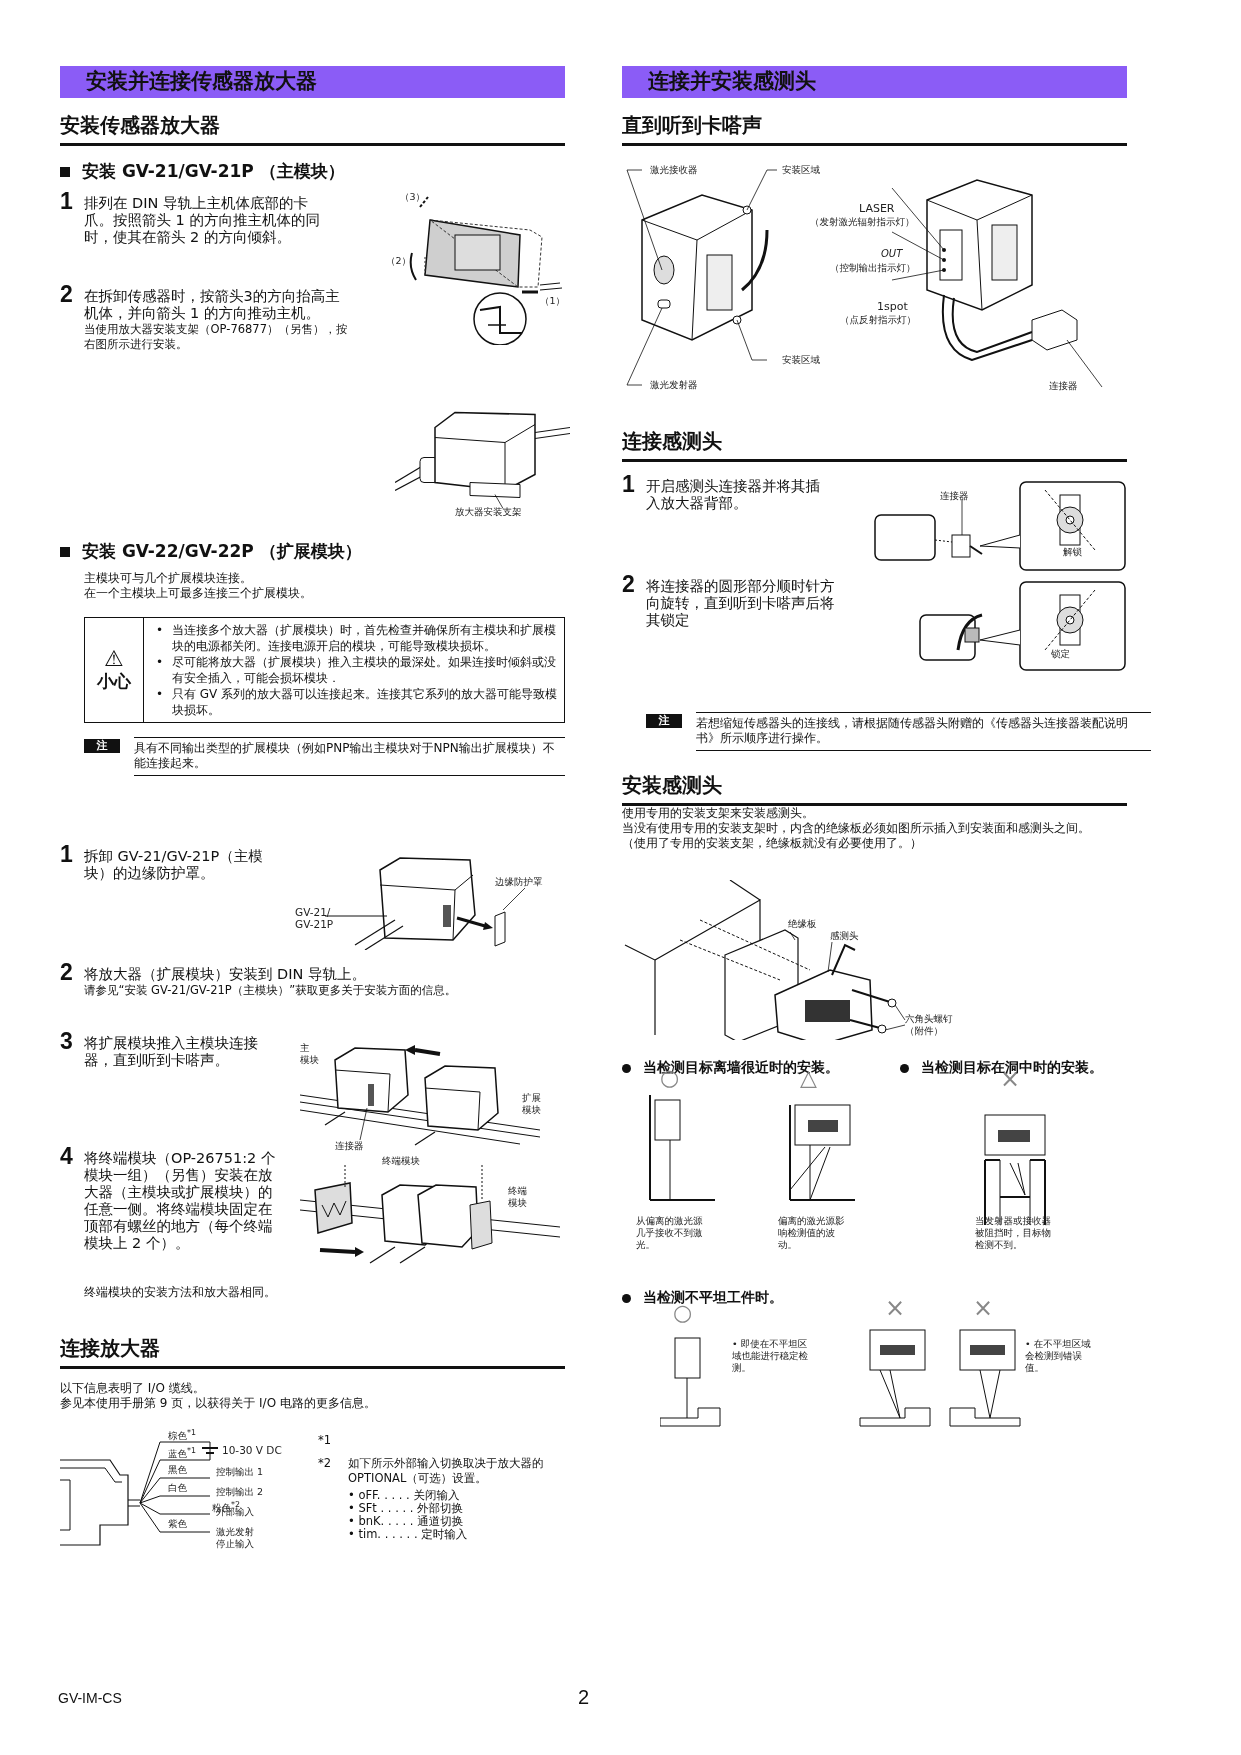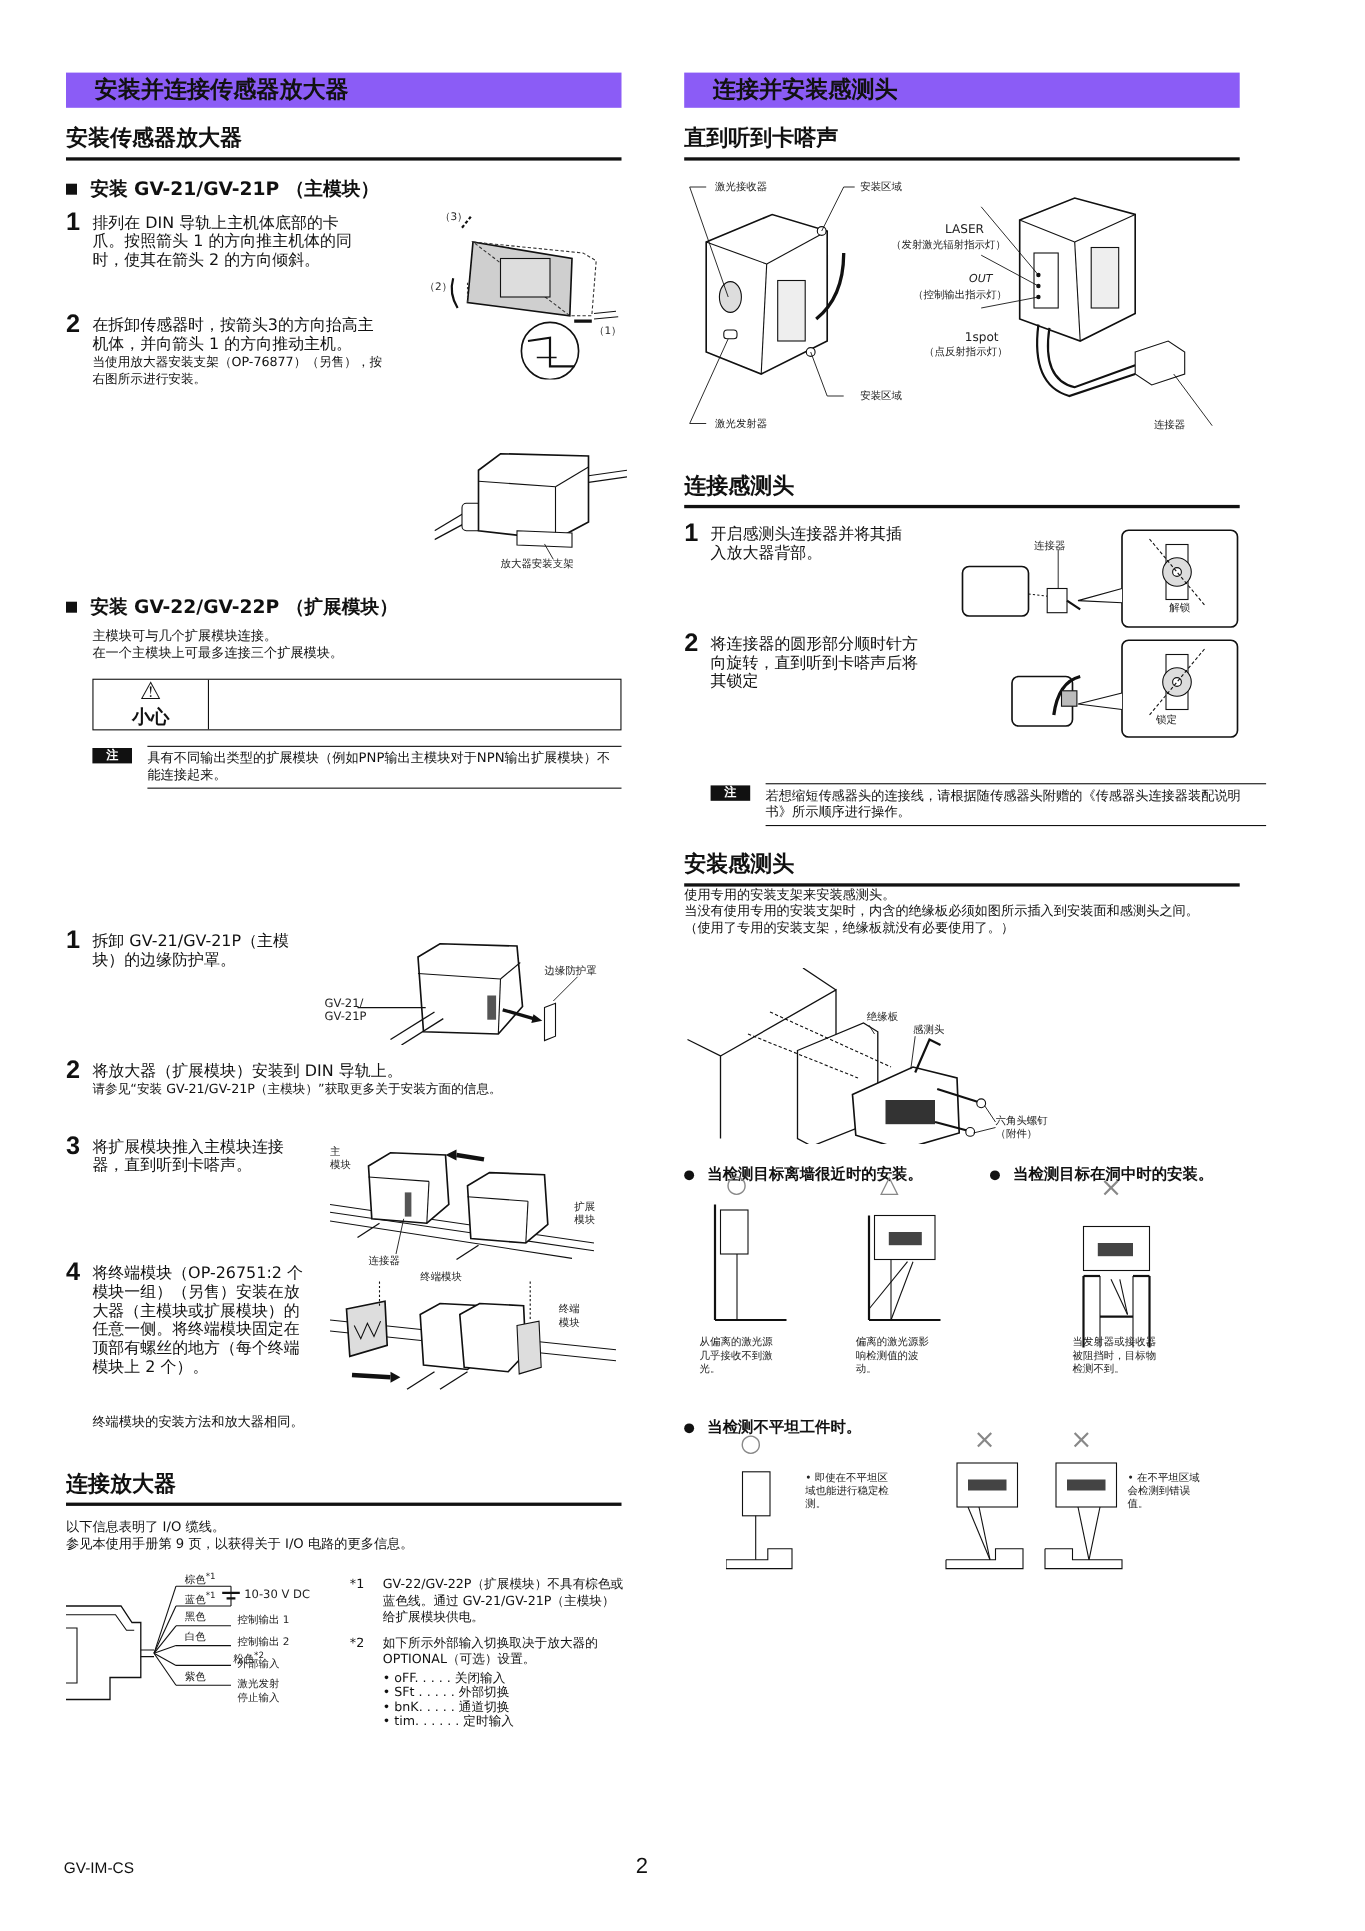--- a/index.html
+++ b/index.html
@@ -114,20 +114,25 @@
   <div class="body" style="margin-left:24px; margin-top:8px;">
     <div>主模块可与几个扩展模块连接。</div>
     <div>在一个主模块上可最多连接三个扩展模块。</div>
   </div>
 
   <div class="caution">
     <div class="left">
       <span class="tri">⚠</span>
       <span class="word">小心</span>
     </div>
+    <ul>
+      <li>当连接多个放大器（扩展模块）时，首先检查并确保所有主模块和扩展模块的电源都关闭。连接电源开启的模块，可能导致模块损坏。</li>
+      <li>尽可能将放大器（扩展模块）推入主模块的最深处。如果连接时倾斜或没有安全插入，可能会损坏模块．</li>
+      <li>只有 GV 系列的放大器可以连接起来。连接其它系列的放大器可能导致模块损坏。</li>
+    </ul>
   </div>
 
   <div class="note" style="margin-top:14px;">
     <span class="tag">注</span>
     <span class="txt">具有不同输出类型的扩展模块（例如PNP输出主模块对于NPN输出扩展模块）不能连接起来。</span>
   </div>
 </div>
 
 <div class="step abs" style="left:60px; top:848px; width:230px;">
   <span class="num">1</span>
@@ -256,21 +261,20 @@
   <span class="label" style="left:156px; top:36px;">控制输出 1</span>
   <span class="label" style="left:156px; top:56px;">控制输出 2</span>
   <span class="label" style="left:156px; top:76px;">外部输入</span>
   <span class="label" style="left:156px; top:96px; white-space:pre; line-height:12px;">激光发射
 停止输入</span>
 </div>
 
 <div class="abs small" style="left:318px; top:1433px; width:250px;">
   <div style="display:flex;">
     <span style="width:30px; flex:none;">*1</span>
-    <span>GV-22/GV-22P（扩展模块）不具有棕色或蓝色线。通过 GV-21/GV-21P（主模块）给扩展模块供电。</span>
   </div>
   <div style="display:flex; margin-top:8px;">
     <span style="width:30px; flex:none;">*2</span>
     <span>如下所示外部输入切换取决于放大器的 OPTIONAL（可选）设置。</span>
   </div>
   <ul class="bullet-list" style="margin-left:30px; margin-top:3px;">
     <li>oFF. . . . .  关闭输入</li>
     <li>SFt . . . . .  外部切换</li>
     <li>bnK. . . . .  通道切换</li>
     <li>tim. . . . . .  定时输入</li>

